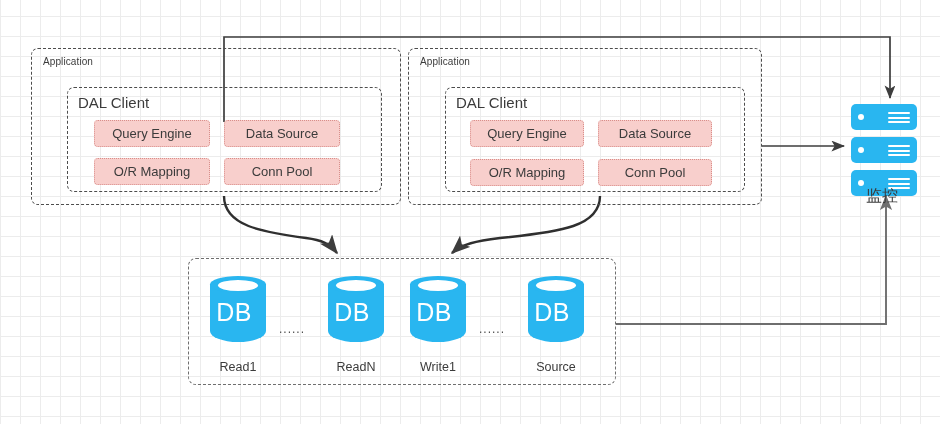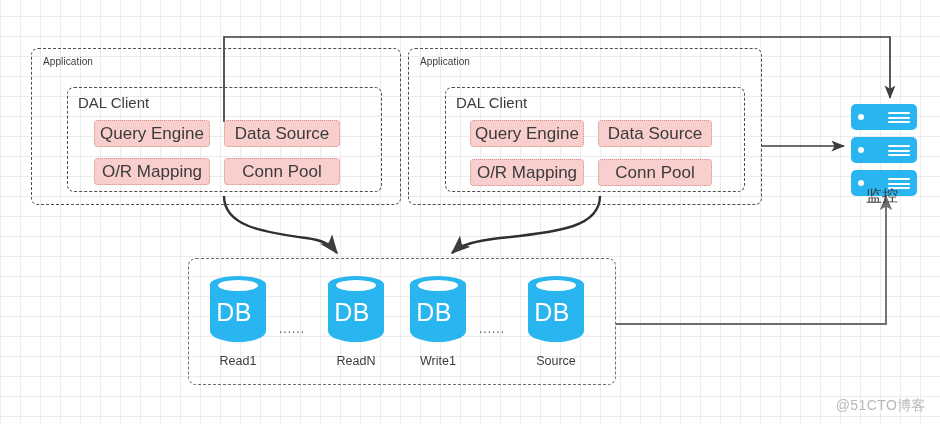--- a/index.html
+++ b/index.html
@@ -58,21 +58,21 @@
   
   .chip {
     position: absolute;
     background: #f8cfcc;
     border: 1.4px dotted #d98e8a;
     border-radius: 4px;
     box-sizing: border-box;
     display: flex;
     align-items: center;
     justify-content: center;
-    font-size: 17px;
+    font-size: 13px;
     color: #3b3b3b;
     white-space: nowrap;
   }
 
   
   .db-box {
     position: absolute;
     border: 1.8px dashed #6e6e6e;
     border-radius: 8px;
     box-sizing: border-box;
@@ -112,21 +112,21 @@
     position: absolute;
     left: 0; top: 22px;
     width: 48px;
     text-align: center;
     font-size: 25px;
     color: #ffffff;
     letter-spacing: .5px;
     font-family: "Liberation Sans", sans-serif;
   }
   .db-caption {
-    margin-top: 6px;
+    margin-top: 12px;
     font-size: 12.5px;
     color: #3b3b3b;
     white-space: nowrap;
   }
   .db-dots {
     position: absolute;
     font-size: 12px;
     color: #4d4d4d;
     letter-spacing: 1px;
     white-space: nowrap;
@@ -306,15 +306,14 @@
       <span class="rack-lines">
         <i></i>
           <i></i>
           <i></i>
       </span>
     </div>
   </div>
 
   <div class="monitor-label" style="left:866px; top:186px;">监控</div>
 
-  <div class="watermark">@51CTO博客</div>
 
 </div>
 
 </body></html>

